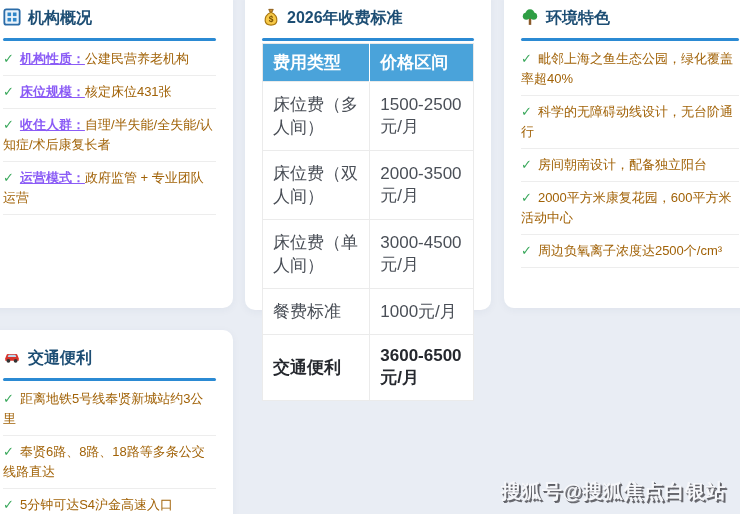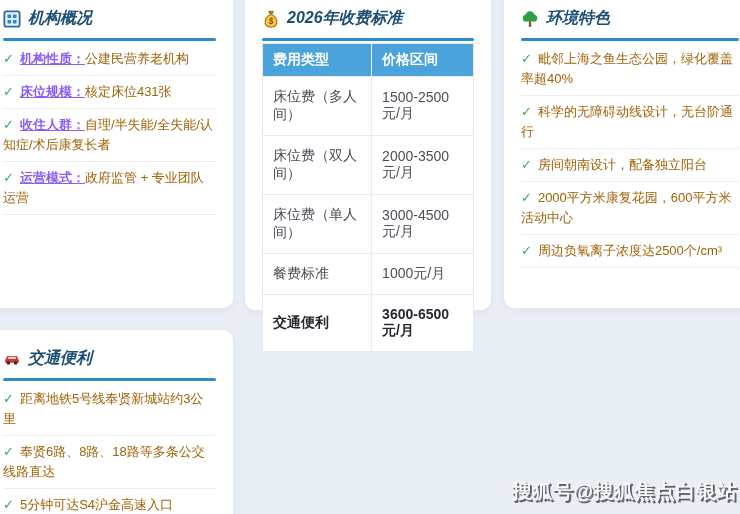--- a/index.html
+++ b/index.html
@@ -12,55 +12,54 @@
     position:absolute;background:#ffffff;border-radius:10px;
     box-shadow:0 2px 8px rgba(30,50,90,0.05);
     padding:16px 17px;box-sizing:border-box;
   }
   #card-overview   {left:-14px;top:-10px;width:247px;height:318px;}
   #card-fees       {left:245px;top:-10px;width:246px;height:320px;}
   #card-environment{left:504px;top:-10px;width:252px;height:318px;}
   #card-transport  {left:-14px;top:330px;width:247px;height:300px;}
 
   .card-title{
-    display:flex;align-items:center;gap:7px;
+    display:flex;gap:7px;
     font-size:16px;font-weight:bold;color:#1d4e74;
     padding-top:2px;
-    font-style:italic;
   }
   .card-title .icon{display:inline-flex;width:18px;height:18px;}
   .card-title .icon svg{width:18px;height:18px;}
   .title-rule{height:3px;background:#2b8ad3;border-radius:2px;margin:9px 0 2px 0;}
 
   ul.item-list{list-style:none;margin:0;padding:0;}
   li.item{
     font-size:13px;line-height:20px;color:#51606e;
     padding:6px 0;border-bottom:1px solid #ededed;
   }
   .check{color:#3aa85c;font-weight:bold;margin-right:6px;}
   .item-label{font-weight:bold;color:#8b5cf6;text-decoration:underline;}
   .item-value{color:#a16207;}
 
   table.fee-table{
     width:100%;border-collapse:collapse;
-    font-size:14px;
+    font-size:17px;
   }
   table.fee-table th{
     background:#4aa3da;color:#ffffff;font-weight:bold;text-align:left;
     padding:7px 10px;border:1px solid #e8e8e8;border-bottom:none;
   }
   table.fee-table th:first-child{border-right:1px solid #ffffff;}
   table.fee-table td{
     padding:11px 10px;border:1px solid #ebebeb;color:#4a4f57;
     background:#ffffff;
   }
   table.fee-table tr.total-row td{font-weight:bold;color:#25282e;}
 
   #watermark{
-    position:absolute;right:3px;bottom:9px;white-space:nowrap;
+    position:absolute;right:14px;bottom:9px;white-space:nowrap;
     font-size:20px;font-weight:bold;color:#f6f7fa;
     text-shadow:2px 2px 0 rgba(85,85,90,0.85), 1px 1px 0 rgba(85,85,90,0.6);
     letter-spacing:0.5px;
   }
 </style>
 </head>
 <body>
 
 <div id="card-overview" class="card">
   <div class="card-title">

